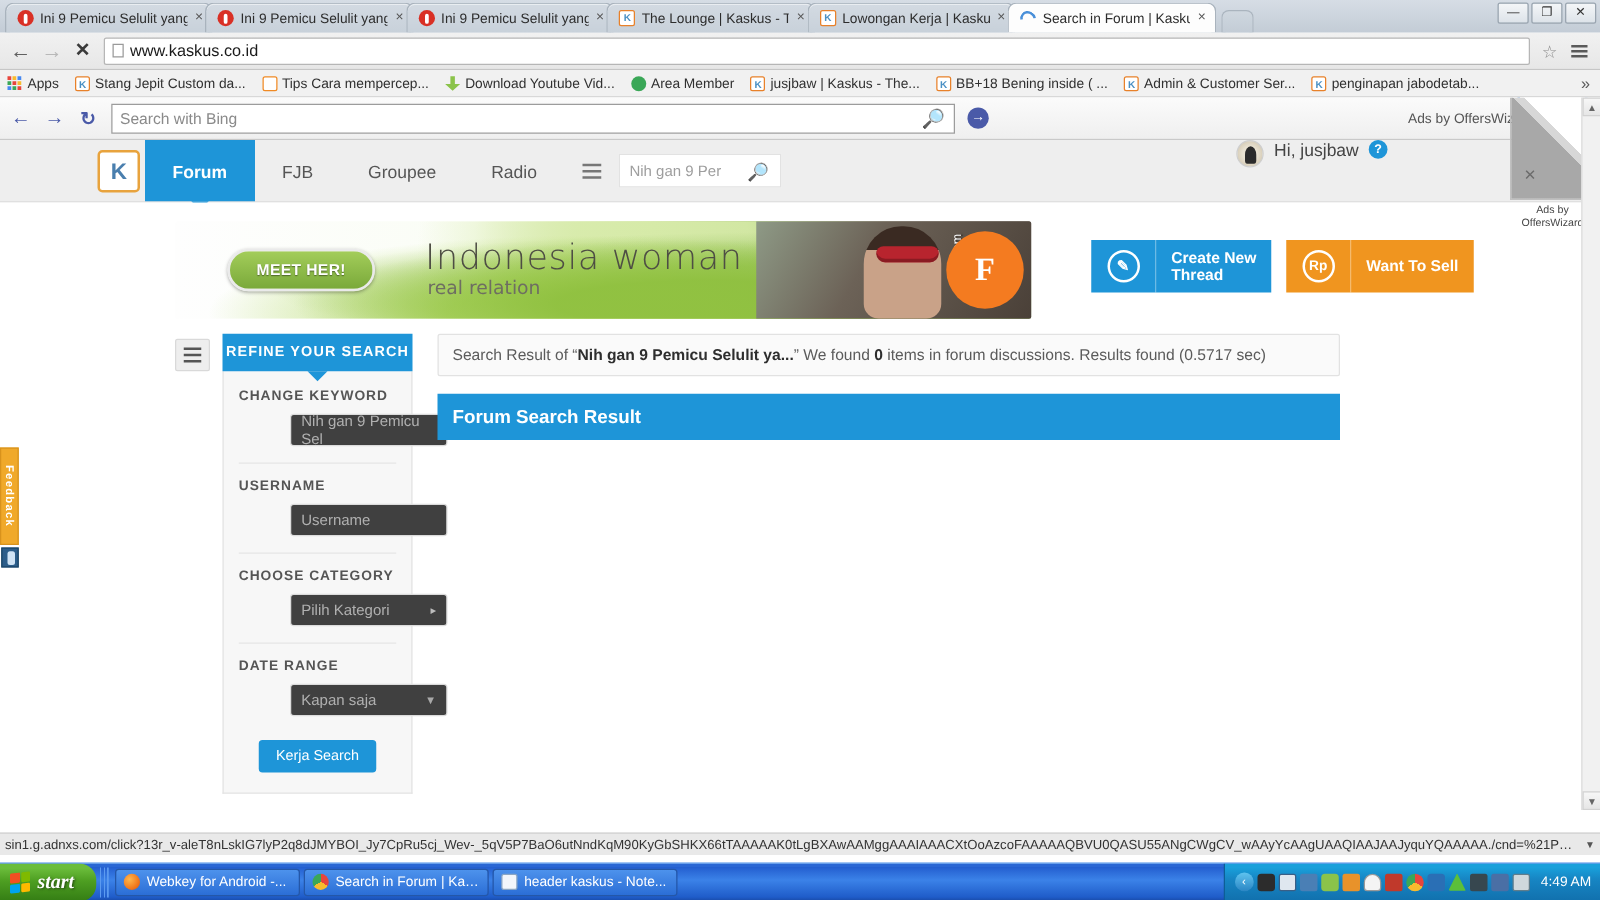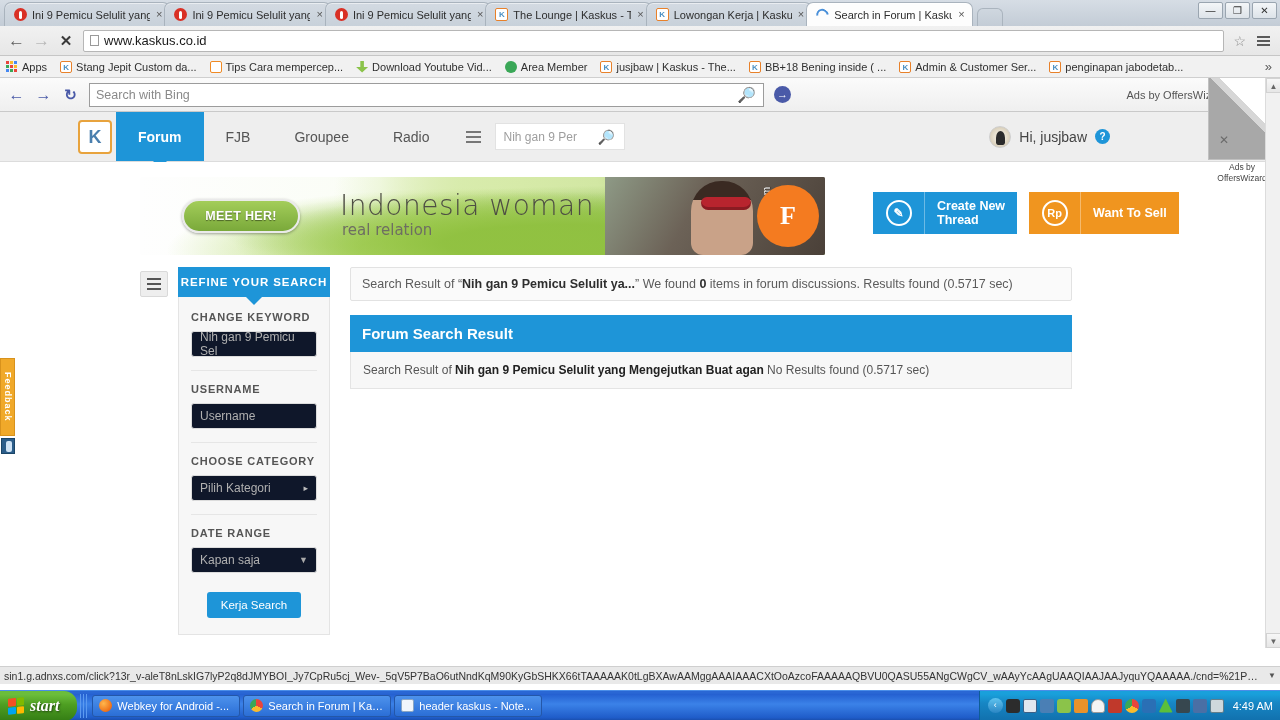--- a/index.html
+++ b/index.html
@@ -171,21 +171,21 @@
   }
   .khamburger { display: flex; flex-direction: column; justify-content: center;
                 gap: 3px; padding: 0 14px; }
   .khamburger i { display: block; width: 15px; height: 2px; background: #777; }
   .ksearch {
     width: 130px; background: #fff; border: 1px solid #e2e2e2;
     display: flex; align-items: center; padding: 0 8px;
     margin: 11px 0; font-size: 12px; color: #9e9e9e;
   }
   .ksearch .mag { margin-left: auto; color: #555; font-size: 14px; transform: scaleX(-1); }
-  .kuser { margin-left: auto; display: flex; align-items: center; gap: 8px;
+  .kuser { margin-left: auto; display: flex; align-items: flex-start; gap: 8px;
            padding-right: 170px; font-size: 14px; color: #444; }
   .kavatar { width: 22px; height: 22px; border-radius: 50%;
              background: radial-gradient(#e9e2d2 40%, #c9bda4); border: 1px solid #cfcfcf;
              position: relative; overflow: hidden; }
   .kavatar::after { content: ""; position: absolute; left: 6px; top: 4px;
              width: 9px; height: 14px; background: #2b2b2b; border-radius: 50% 50% 20% 20%;}
   .khelp { width: 15px; height: 15px; border-radius: 50%; background: #1e95d8;
            color: #fff; font-size: 10px; font-weight: bold; text-align: center;
            line-height: 15px; }
 
@@ -287,23 +287,23 @@
     content:""; position: absolute; left: 50%; bottom: -8px; margin-left: -8px;
     border: 8px solid transparent; border-top-color: #1e95d8; border-bottom: none;
   }
   .refine-body { background: #f7f7f7; border: 1px solid #e4e4e4; border-top: none;
                  padding: 14px 12px 16px; }
   .field-group { padding-bottom: 13px; margin-bottom: 12px; border-bottom: 1px solid #e6e6e6; }
   .field-group:last-of-type { border-bottom: none; margin-bottom: 6px; }
   .field-label { font-size: 11px; font-weight: bold; color: #555;
                  letter-spacing: .8px; margin-bottom: 8px; }
   .field-input {
-    width: 100%; height: 26px; background: #0f172a; border: 1px solid #dcdcdc;
+    width: 100%; height: 26px; background: #404040; border: 1px solid #dcdcdc;
     border-radius: 3px; display: flex; align-items: center; padding: 0 8px;
-    font-size: 12px; color: #b0b0b0;
+    font-size: 12px; color: #b0b0b0; margin-left: 41px;
   }
   .field-input .caret-r { margin-left: auto; font-size: 9px; color: #bdbdbd; }
   .field-input .caret-d { margin-left: auto; font-size: 9px; color: #a9a9a9; }
   .refine-btn {
     display: block; margin: 0 auto; background: #1e95d8; color: #fff;
     font-size: 11.5px; border: none; border-radius: 3px;
     padding: 7px 14px; cursor: pointer; font-family: inherit;
   }
 
   .results { flex: 1; margin-left: 10px; max-width: 722px; }
@@ -670,21 +670,20 @@
               </div>
 
               <button class="refine-btn">Kerja Search</button>
             </div>
           </aside>
 
           <section class="results">
             <div class="result-summary"><span>Search Result of “</span><b>Nih gan 9 Pemicu Selulit ya...</b><span>” We found </span><b>0</b><span> items in forum discussions. Results found (0.5717 sec)</span></div>
 
             <div class="result-panel-head">Forum Search Result</div>
-            <div class="result-panel-body"><span>Search Result of </span><b>Nih gan 9 Pemicu Selulit yang Mengejutkan Buat agan</b><span> No Results found (0.5717 sec)</span></div>
           </section>
         </div>
 
         <div class="feedback-tab">Feedback</div>
         <div class="feedback-ico"></div>
       </div>
 
       <div class="win-restore-frame"></div>
       <div class="win-close-red">✕</div>
       <div class="ads-corner">

